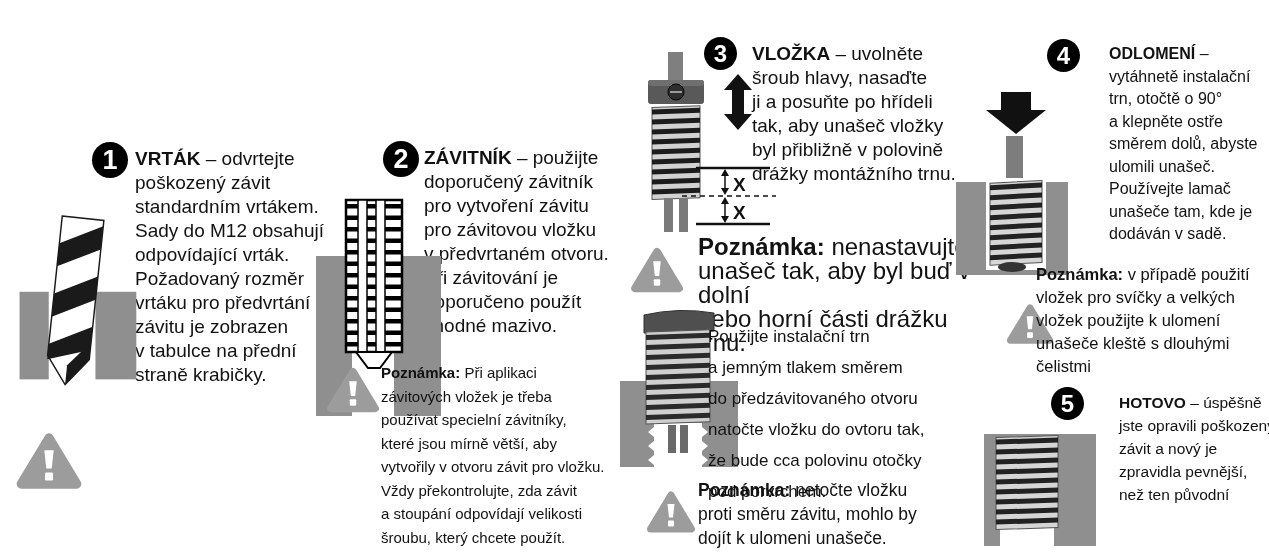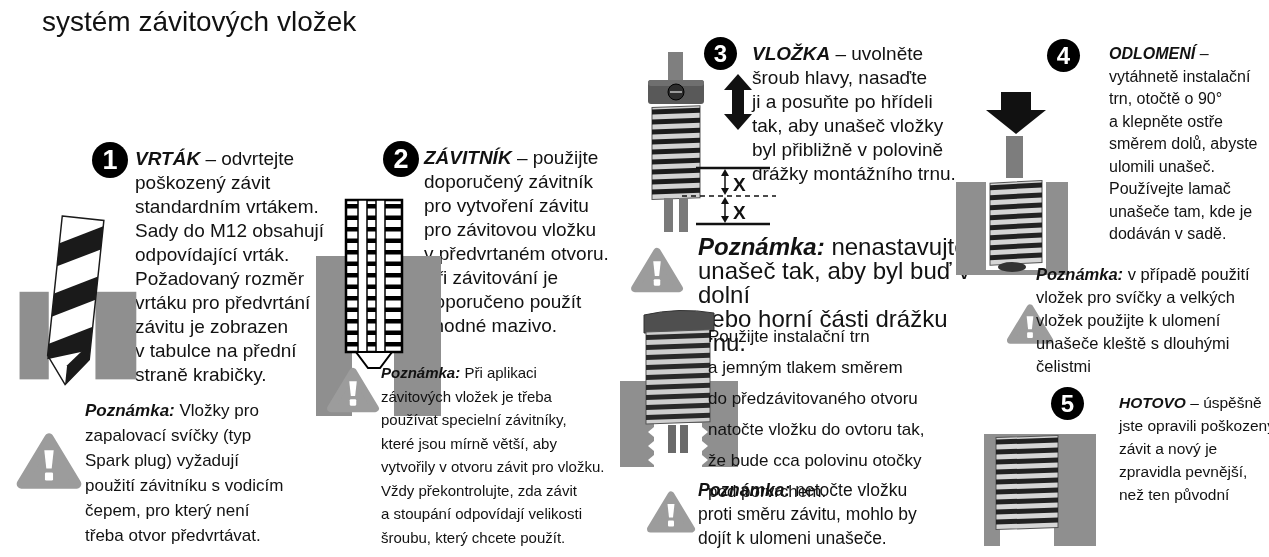--- a/index.html
+++ b/index.html
@@ -1,21 +1,21 @@
 <!DOCTYPE html>
 <html style="--title_blue: #2b3990; --block_gray: #8f8f8f; --warning_gray: #9c9c9c;"><head>
 <meta charset="utf-8">
 <style>
   html,body { margin:0; padding:0; background:#fff; }
   .canvas {
     position:relative; width:1269px; height:557px; background:#ffffff;
     font-family:"Liberation Sans", sans-serif; color:#121212; overflow:hidden;
   }
   .txt { position:absolute; white-space:pre-line; }
-  .b { font-weight:bold;font-style:italic; }
+  .b { font-weight:bold; }
   .subtitle { position:absolute; left:42px; top:6px; font-size:28px; color:#121212; }
   .main-title { position:absolute; left:12px; top:48px; font-size:46px; color:var(--title_blue); }
   .badge {
     position:absolute; background:#000; color:#fff; font-weight:bold;
     border-radius:50%; display:flex; align-items:center; justify-content:center;
   }
   .badge.big { width:36px; height:36px; font-size:27px; }
   .badge.small { width:33px; height:33px; font-size:24px; }
   .illo { position:absolute; }
   svg { display:block; }
@@ -34,21 +34,20 @@
   .n3t { left:698px; top:235px; width:285px; font-size:24px; line-height:24px; }
   .n4t { left:698px; top:478px; width:285px; font-size:17.5px; line-height:24px; }
   .n5t { left:1036px; top:263px; width:235px; font-size:16.5px; line-height:23px; }
   .p3t { left:708px; top:321px; width:250px; font-size:17px;  line-height:31px; }
 </style>
 </head>
 <body>
 
 <div class="canvas">
 
-  <div class="subtitle">systém závitových vložek</div>
 
   <div class="badge big" style="left:92px;top:142px;">1</div>
   <div class="txt s1t"><span class="b">VRTÁK</span> <span>– odvrtejte
 poškozený závit
 standardním vrtákem.
 Sady do M12 obsahují
 odpovídající vrták.
 Požadovaný rozměr
 vrtáku pro předvrtání
 závitu je zobrazen
@@ -69,26 +68,20 @@
     </svg>
   </div>
 
   <div class="illo" style="left:14px;top:430px;">
     <svg width="70" height="62" viewBox="0 0 100 92">
       <path d="M50,12 L91,80 L9,80 Z" class="f-warn" stroke-width="14" stroke-linejoin="round"></path>
       <path d="M43,30 h14 l-3,27 h-8 Z" fill="#ffffff"></path>
       <rect x="44" y="63" width="12" height="12" rx="2" fill="#ffffff"></rect>
     </svg>
   </div>
-  <div class="txt n1t"><span class="b">Poznámka:</span> <span>Vložky pro
-zapalovací svíčky (typ
-Spark plug) vyžadují
-použití závitníku s vodicím
-čepem, pro který není
-třeba otvor předvrtávat.</span></div>
 
   <div class="badge big" style="left:383px;top:141px;">2</div>
   <div class="txt s2t"><span class="b">ZÁVITNÍK</span> <span>– použijte
 doporučený závitník
 pro vytvoření závitu
 pro závitovou vložku
 v předvrtaném otvoru.
 Při závitování je
 doporučeno použít
 vhodné mazivo.</span></div>

